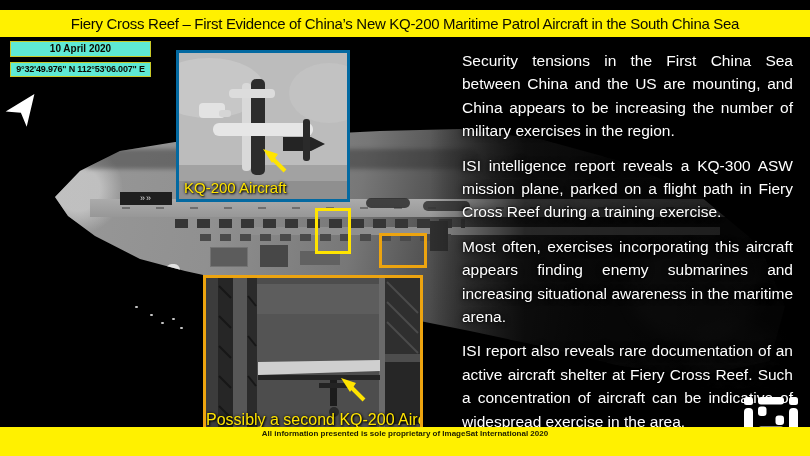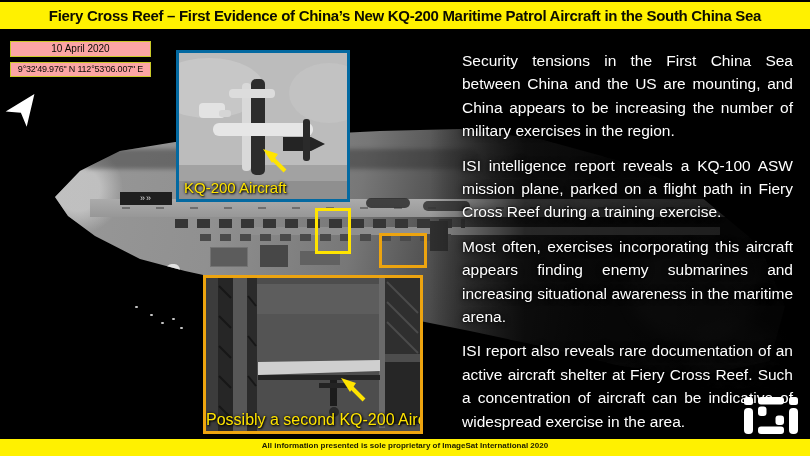--- a/index.html
+++ b/index.html
@@ -4,23 +4,23 @@
 <style>
   html,body{margin:0;padding:0;}
   body{
     width:810px;height:456px;position:relative;overflow:hidden;
     background:#000;font-family:"Liberation Sans",sans-serif;
     -webkit-font-smoothing:antialiased;
   }
   
   .title-wrap{position:absolute;top:0;left:0;right:0;height:31px;background:#000;}
   .title-bar{
-    position:absolute;top:2px;left:0;right:0;height:27px;background:#fff100;
+    position:absolute;top:10px;left:0;right:0;height:27px;background:#fff100;
     display:flex;align-items:center;justify-content:center;
-    font-weight:bold;font-size:15px;letter-spacing:-0.3px;color:#0d0d00;white-space:nowrap;
+    font-weight:normal;font-size:15px;letter-spacing:-0.3px;color:#0d0d00;white-space:nowrap;
   }
   
   .sat{position:absolute;top:31px;left:0;width:810px;height:412px;background:#000;overflow:hidden;}
   .island{
     position:absolute;inset:0;
     background-image:
       radial-gradient(circle at 78px 158px, rgba(225,225,225,.55) 0 22px, rgba(225,225,225,0) 45px),
       linear-gradient(100deg,#9c9c9c 0%,#909090 28%,#777 44%,#3c3c3c 58%,#1d1d1d 72%,#121212 100%);
     clip-path:polygon(55px 166px,80px 140px,120px 120px,175px 111px,235px 112px,300px 104px,
       380px 100px,460px 98px,540px 108px,620px 130px,700px 165px,760px 215px,785px 275px,
@@ -46,22 +46,22 @@
                      repeating-linear-gradient(0deg,#d4d4d4 0 3px,transparent 3px 7px);}
   .beach{left:166px;top:233px;width:14px;height:16px;background:#e2e2e2;border-radius:40%;}
   .docks{left:62px;top:268px;width:60px;height:10px;background:repeating-linear-gradient(90deg,#1e1e1e 0 8px,#8a8a8a 8px 10px);}
   .dot{position:absolute;width:3px;height:2px;background:#e8e8e8;border-radius:1px;opacity:.85;}
   .patch{position:absolute;border-radius:50%;filter:blur(7px);}
   .p1{left:630px;top:210px;width:130px;height:100px;background:rgba(130,130,130,.17);}
   .p2{left:690px;top:290px;width:90px;height:70px;background:rgba(140,140,140,.13);}
   .text-shade{position:absolute;top:0;bottom:0;right:0;width:380px;
     background:linear-gradient(to right,rgba(0,0,0,0) 0,rgba(0,0,0,.72) 95px,rgba(0,0,0,.82) 100%);}
   
-  .badge{position:absolute;left:10px;width:141px;background:#fca5a5;border:1px solid #c9c929;
-    color:#0a0a00;font-weight:normal;text-align:center;box-sizing:border-box;}
+  .badge{position:absolute;left:10px;width:141px;background:#5eead4;border:1px solid #c9c929;
+    color:#0a0a00;font-weight:bold;text-align:center;box-sizing:border-box;}
   .badge.date{top:41px;height:16px;font-size:10px;line-height:14px;}
   .badge.coords{top:62px;height:15px;font-size:9px;line-height:13px;letter-spacing:-0.2px;}
   .north{position:absolute;left:8px;top:90px;width:34px;height:34px;transform:rotate(36deg);}
   
   .tbox{position:absolute;background:transparent;box-sizing:border-box;}
   .tbox.b1{left:315px;top:208px;width:36px;height:46px;border:3px solid #ffe400;}
   .tbox.b2{left:379px;top:233px;width:48px;height:35px;border:3px solid #eda40f;}
   
   .inset{position:absolute;overflow:hidden;}
   .inset1{left:176px;top:50px;width:168px;height:146px;border:3px solid #0369a1;background:#bcbcbc;}
@@ -69,21 +69,21 @@
   .inset-label{position:absolute;color:#ffe400;text-shadow:0 0 3px #000,1px 1px 2px #000;white-space:nowrap;}
   .inset1 .inset-label{left:5px;bottom:3px;font-size:15px;}
   .inset2 .inset-label{left:0;right:0;bottom:2px;font-size:16px;text-align:center;}
   
   .report{position:absolute;left:462px;top:49px;width:331px;color:#fff;}
   .report p{margin:0 0 11px 0;font-size:15.5px;line-height:23.4px;text-align:justify;
     text-shadow:0 0 6px rgba(0,0,0,.95),0 0 2px rgba(0,0,0,.9);}
   
   .logo{position:absolute;left:742px;top:397px;width:60px;height:38px;}
   .sr{position:absolute;width:1px;height:1px;overflow:hidden;clip-path:inset(50%);}
-  .footer-bar{position:absolute;left:0;right:0;bottom:0;height:17px;background:#fff100;
+  .footer-bar{position:absolute;left:0;right:0;bottom:0;height:29px;background:#fff100;
     color:#222200;font-size:8px;font-weight:bold;text-align:center;line-height:13px;}
 </style>
 </head>
 <body>
 
 <div class="sat">
   <div class="island">
     <div class="veg"></div>
     <div class="runway"></div>
     <div class="runway-dashes"></div>
@@ -180,21 +180,21 @@
     <rect x="113" y="105" width="29" height="5" fill="#232323"></rect>
     <circle cx="128" cy="134" r="5" fill="#2a2a2a"></circle>
     <line x1="158" y1="122" x2="144" y2="108" stroke="#ffe400" stroke-width="4"></line>
     <polygon points="135,100 150,105 144,114" fill="#ffe400"></polygon>
   </svg>
   <div class="inset-label">Possibly a second KQ-200 Aircraft</div>
 </div>
 
 <div class="report">
   <p>Security tensions in the First China Sea between China and the US are mounting, and China appears to be increasing the number of military exercises in the region.</p>
-  <p>ISI intelligence report reveals a KQ-100 ASW mission plane, parked on a flight path in Fiery Cross Reef during a training exercise.</p>
+  <p>ISI intelligence report reveals a KQ-300 ASW mission plane, parked on a flight path in Fiery Cross Reef during a training exercise.</p>
   <p>Most often, exercises incorporating this aircraft appears finding enemy submarines and increasing situational awareness in the maritime arena.</p>
   <p>ISI report also reveals rare documentation of an active aircraft shelter at Fiery Cross Reef. Such a concentration of aircraft can be indicative of widespread exercise in the area.</p>
 </div>
 
 <div class="logo">
   <svg width="60" height="38" viewBox="0 0 60 38">
     <g fill="#ffffff">
       <rect x="2" y="0" width="9" height="8" rx="2.5"></rect>
       <rect x="2" y="11" width="9" height="26" rx="4"></rect>
       <rect x="16" y="0" width="26" height="7.5" rx="3"></rect>

